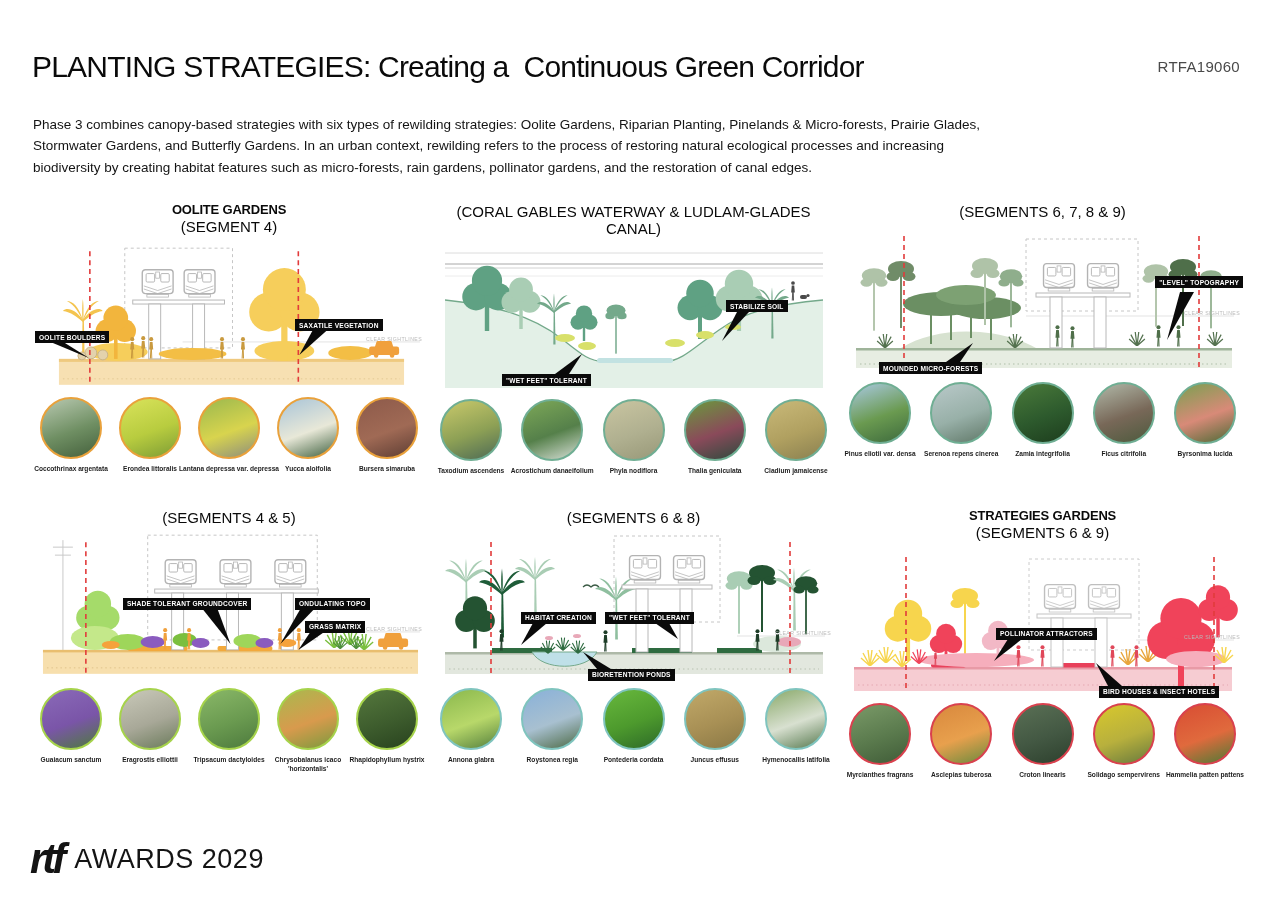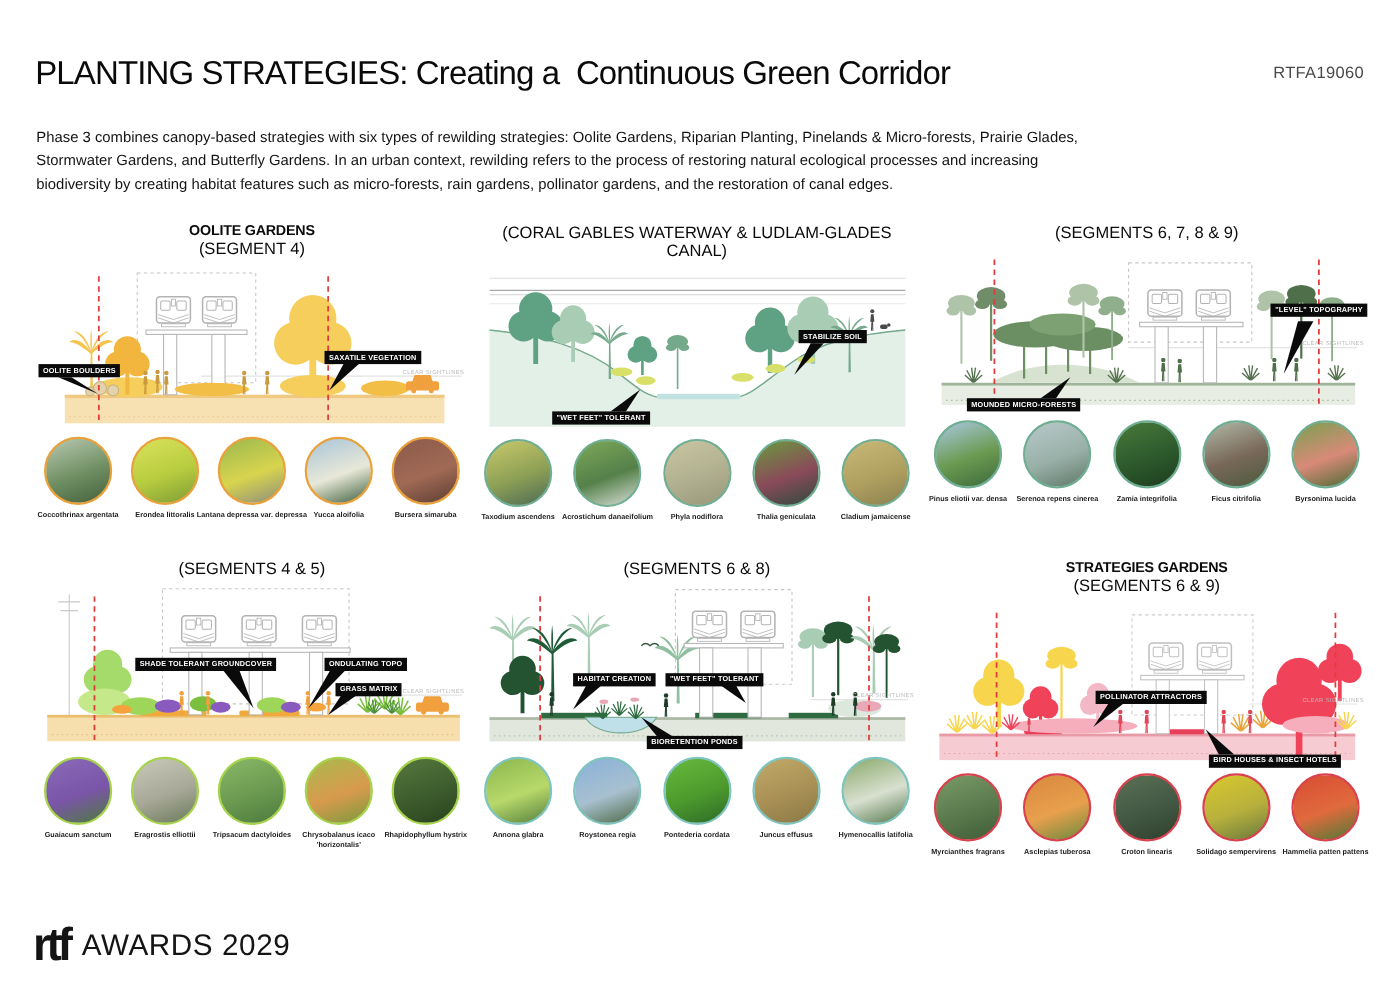--- a/index.html
+++ b/index.html
@@ -19,21 +19,21 @@
   .sightline{position:absolute;right:3px;font-size:5.2px;color:#b9b9b9;letter-spacing:.4px;z-index:3;}
   
   .plants{display:flex;justify-content:space-between;padding:0 6px;margin-top:6px;}
   .plant{width:64px;display:flex;flex-direction:column;align-items:center;}
   .pc{width:62px;height:62px;border-radius:50%;border:2px solid #888;box-sizing:border-box;}
   .pn{margin-top:6px;width:112px;text-align:center;font-size:6.6px;font-weight:600;color:#1c1c1c;white-space:pre-line;line-height:1.35;}
   .t1 .pc{border-color:#E9A13B}.t2 .pc{border-color:#6FAE93}.t3 .pc{border-color:#6FAE93}
   .t4 .pc{border-color:#A6D34B}.t5 .pc{border-color:#7FC4BE}.t6 .pc{border-color:#D9414E}
   
   .footer{position:absolute;left:30px;bottom:20px;display:flex;align-items:center;gap:12px;}
-  .rtf-logo{font-size:42px;font-weight:bold;letter-spacing:-4px;color:#141414;line-height:1;}
+  .rtf-logo{font-size:42px;font-weight:bold;letter-spacing:-4px;color:#141414;line-height:1;font-style:italic;}
   .award{font-size:27px;color:#141414;letter-spacing:.5px;}
 </style>
 </head>
 <body>
 
 <svg width="0" height="0" style="position:absolute" aria-hidden="true">
   <defs>
     <symbol id="sym-train" viewBox="0 0 44 40">
       <rect x="2" y="2" width="40" height="31" rx="4" fill="#ffffff" stroke="currentColor" stroke-width="1.8"></rect>
       <rect x="7" y="7" width="11" height="11" rx="1.5" fill="none" stroke="currentColor" stroke-width="1.2"></rect>

